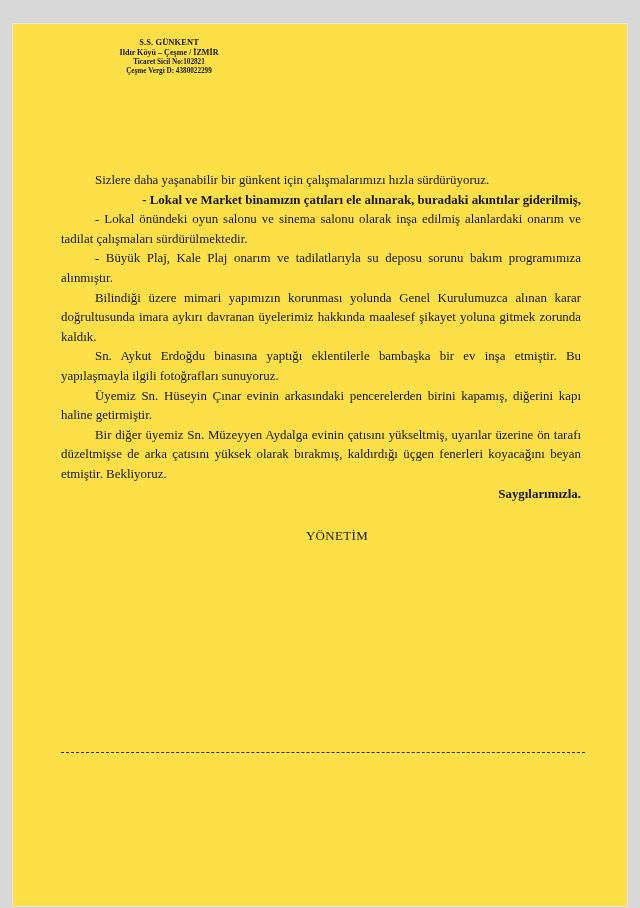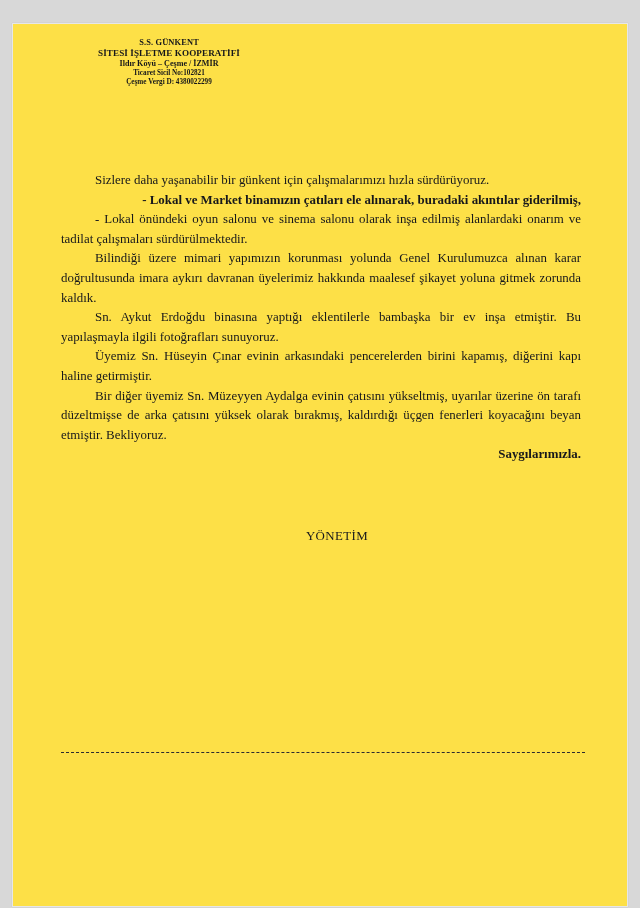--- a/index.html
+++ b/index.html
@@ -155,32 +155,32 @@
   .f-mail-value { position: absolute; left: 340px; top: 0; }
 </style>
 </head>
 <body>
 
 <div class="page">
   <div class="inner">
 
     <div class="letterhead">
       <div class="lh-1">S.S. GÜNKENT</div>
-      <div class="lh-2">SİTESİ İŞLETME KOOPERATİFİ</div>
       <div class="lh-3">Ildır Köyü – Çeşme / İZMİR</div>
       <div class="lh-4">Ticaret Sicil No:102821</div>
       <div class="lh-5">Çeşme Vergi D: 4380022299</div>
     </div>
 
 
 
     <div class="body-block">
       <p class="para indent">Sizlere daha yaşanabilir bir günkent için çalışmalarımızı hızla sürdürüyoruz.</p>
       <p class="para dash last-line-left">- Lokal ve Market binamızın çatıları ele alınarak, buradaki akıntılar giderilmiş,</p>
       <p class="para dash">- Lokal önündeki oyun salonu ve sinema salonu olarak inşa edilmiş alanlardaki onarım ve tadilat çalışmaları sürdürülmektedir.</p>
+      <p class="para dash">- Büyük Plaj, Kale Plaj onarım ve tadilatlarıyla su deposu sorunu bakım programımıza alınmıştır.</p>
       <p class="para indent">Bilindiği üzere mimari yapımızın korunması yolunda Genel Kurulumuzca alınan karar doğrultusunda imara aykırı davranan üyelerimiz hakkında maalesef şikayet yoluna gitmek zorunda kaldık.</p>
       <p class="para indent">Sn. Aykut Erdoğdu binasına yaptığı eklentilerle bambaşka bir ev inşa etmiştir. Bu yapılaşmayla ilgili fotoğrafları sunuyoruz.</p>
       <p class="para indent">Üyemiz Sn. Hüseyin Çınar evinin arkasındaki pencerelerden birini kapamış, diğerini kapı haline getirmiştir.</p>
       <p class="para indent">Bir diğer üyemiz Sn. Müzeyyen Aydalga evinin çatısını yükseltmiş, uyarılar üzerine ön tarafı düzeltmişse de arka çatısını yüksek olarak bırakmış, kaldırdığı üçgen fenerleri koyacağını beyan etmiştir. Bekliyoruz.</p>
       <p class="para indent last-line-left">Saygılarımızla.</p>
     </div>
 
     <div class="signature">YÖNETİM</div>
 
     <div class="footer">

